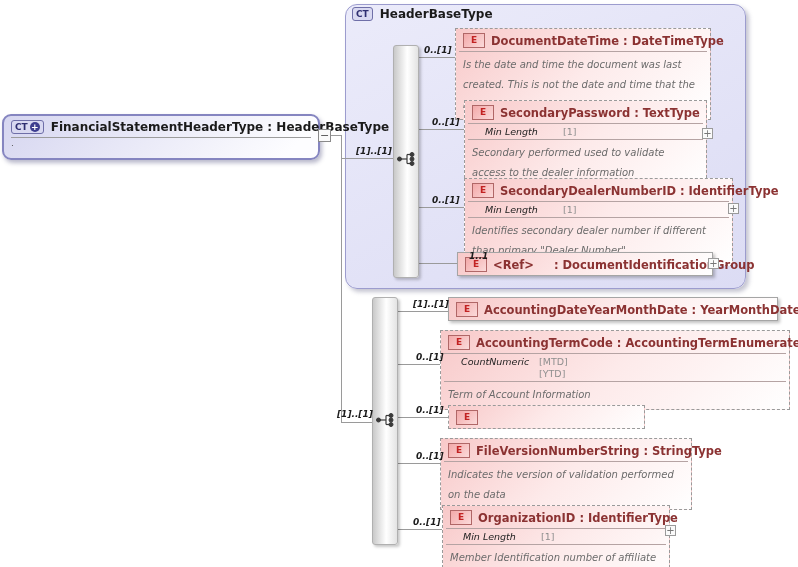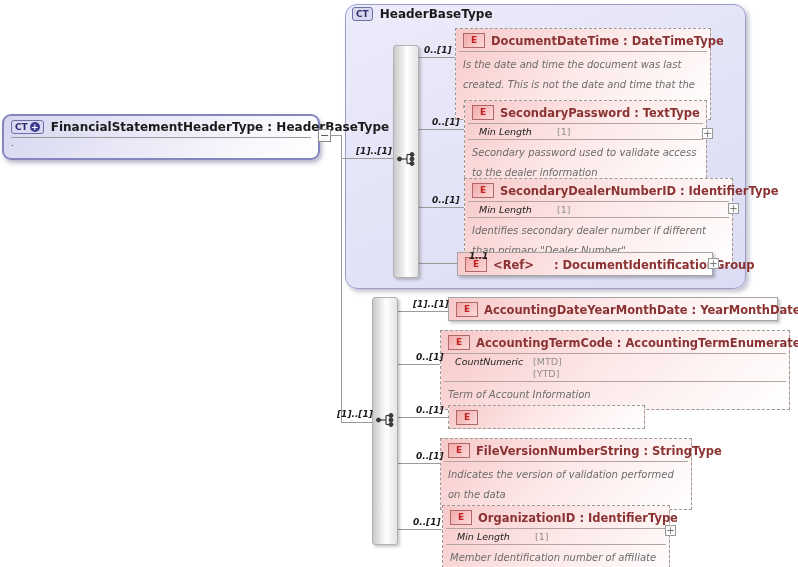--- a/index.html
+++ b/index.html
@@ -46,21 +46,21 @@
   
   .el{position:absolute;background:linear-gradient(135deg,#f8c9c9 0%,#fdeaea 50%,#ffffff 100%);
       border:1px dashed #9a9a9a;z-index:2;box-sizing:border-box;}
   .el.solid{border-style:solid;border-color:#a5a5a5;box-shadow:2px 2px 3px rgba(0,0,0,.25);}
   .el-title{display:flex;align-items:center;gap:6px;padding:4px 7px 3px;}
   .e-badge{display:inline-block;width:20px;height:13px;
            background:linear-gradient(135deg,#f3a9a9,#fbdada);border:1px solid #b06767;
            color:#c22222;font-size:9px;font-weight:bold;text-align:center;line-height:13px;flex:0 0 auto;}
   .el-name{font-size:11.5px;font-weight:bold;color:#8b3232;white-space:pre;}
   .el-sep{border-top:1px solid #b5a3a3;margin:0 3px;}
-  .facet{display:flex;padding:2px 14px 1px;font-size:9.5px;line-height:12px;}
+  .facet{display:flex;padding:2px 20px 1px;font-size:9.5px;line-height:12px;}
   .facet-label{font-style:italic;color:#222;width:78px;flex:0 0 auto;}
   .facet-vals{color:#8f8f8f;}
   .annot{padding:3px 7px 4px;font-size:10px;font-style:italic;color:#6b6b6b;line-height:20px;}
 
   
   .plusbox{position:absolute;width:11px;height:11px;background:#fafafa;border:1px solid #9a9a9a;
            color:#777;font-size:10px;line-height:9px;text-align:center;z-index:3;box-sizing:border-box;}
   .minusbox{position:absolute;left:318px;top:129px;width:13px;height:13px;background:#fafafa;
             border:1px solid #8a8a8a;color:#555;font-size:11px;line-height:11px;text-align:center;
             z-index:3;box-sizing:border-box;}
@@ -163,21 +163,21 @@
     <div class="el-title">
       <span class="e-badge">E</span>
       <span class="el-name">SecondaryPassword : TextType</span>
     </div>
     <div class="el-sep"></div>
     <div class="facet">
       <span class="facet-label">Min Length</span>
       <span class="facet-vals">[1]</span>
     </div>
     <div class="el-sep"></div>
-    <div class="annot">Secondary password used to validate access to the dealer information</div>
+    <div class="annot">Secondary performed used to validate access to the dealer information</div>
   </div>
   <div class="plusbox" style="left:702px;top:128px;">+</div>
 
   <div class="el" style="left:464px;top:178px;width:269px;">
     <div class="el-title">
       <span class="e-badge">E</span>
       <span class="el-name">SecondaryDealerNumberID : IdentifierType</span>
     </div>
     <div class="el-sep"></div>
     <div class="facet">

